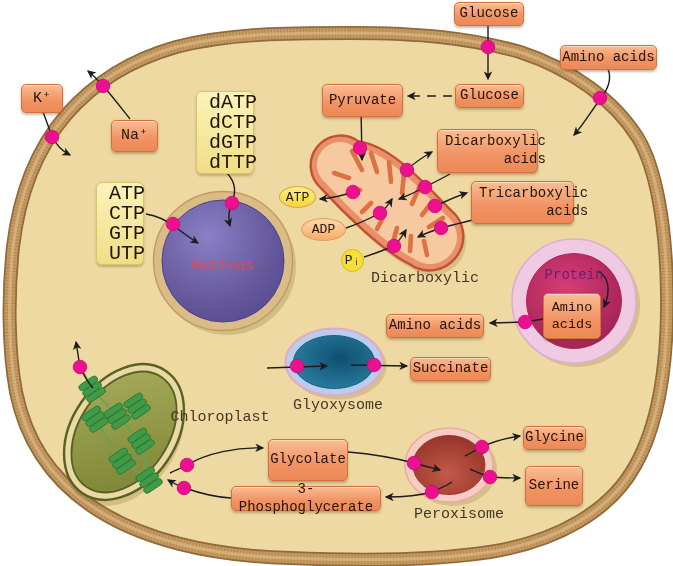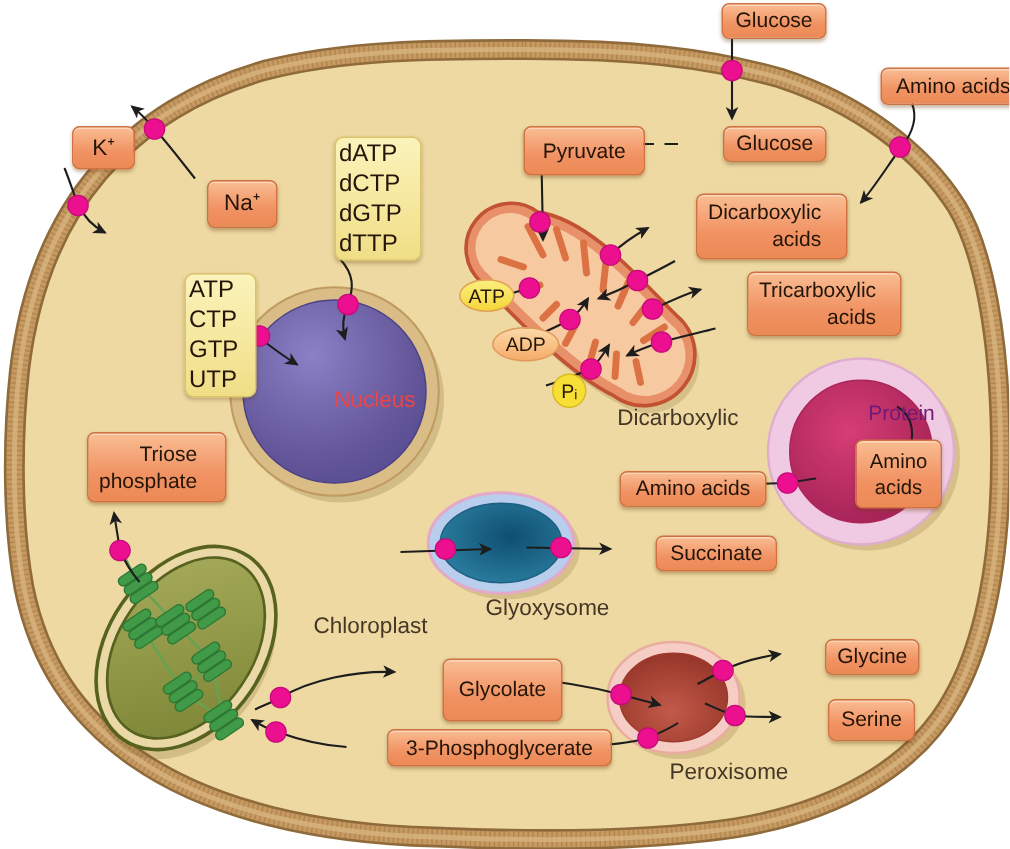--- a/index.html
+++ b/index.html
@@ -1,28 +1,28 @@
 <!DOCTYPE html>
 <html><head>
 <meta charset="utf-8">
 <style>
   html,body { margin:0; padding:0; background:#ffffff; }
   #stage { position:relative; width:673px; height:566px; overflow:hidden;
            font-family:"Liberation Sans", sans-serif; background:#ffffff; }
   #stage svg { position:absolute; left:0; top:0; }
   .lbl { position:absolute; display:flex; align-items:center; justify-content:center;
-         font-family:Liberation Sans, sans-serif; color:#241508; white-space:pre-line;
-         box-sizing:border-box; text-align:center;margin-left:27px; }
+         font-family:Liberation Mono, monospace; color:#241508; white-space:pre-line;
+         box-sizing:border-box; text-align:center; }
   .ob  { background:linear-gradient(180deg,#f9bd92 0%,#f19263 60%,#ec8a55 100%);
          border:1px solid #cf7140; border-radius:5px; font-size:14px; line-height:1.28;
          box-shadow:0 1.5px 2.5px rgba(100,60,20,.35), inset 0 1px 0 rgba(255,255,255,.4); }
   .al  { justify-content:flex-start; padding-left:7px; text-align:right; }
   .yb  { background:linear-gradient(180deg,#fbf3bb,#f0de86);
-         border:1px solid #d9c46a; border-radius:6px; font-size:16px; line-height:20px;
-         justify-content:flex-start; padding-left:2px; text-align:left;
+         border:1px solid #d9c46a; border-radius:6px; font-size:20px; line-height:20px;
+         justify-content:flex-start; padding-left:12px; text-align:left;
          box-shadow:0 1.5px 2.5px rgba(100,60,20,.3); }
   .pl  { color:#453726; font-size:15px; }
   .pl.left { justify-content:flex-start; text-align:left; }
   .ov  { border-radius:50%; font-size:13px;
          background:linear-gradient(180deg,#fcef80,#f5d639); border:1px solid #dfa353; }
   .ov.adp { background:linear-gradient(180deg,#fcd9a8,#f5ac69); border-color:#e09a5c; }
   .ov.pi  { background:#f7df35; border-color:#d9ba22; }
 </style>
 </head>
 <body>
@@ -228,30 +228,28 @@
 <div class="lbl ob" style="left:21px;top:84px;width:42px;height:29px;font-size:15px">K⁺</div>
 <div class="lbl ob" style="left:111px;top:120px;width:47px;height:32px;font-size:15px">Na⁺</div>
 <div class="lbl ob" style="left:454px;top:2px;width:70px;height:24px">Glucose</div>
 <div class="lbl ob" style="left:560px;top:45px;width:97px;height:25px">Amino acids</div>
 <div class="lbl ob" style="left:322px;top:84px;width:81px;height:33px">Pyruvate</div>
 <div class="lbl ob" style="left:455px;top:84px;width:69px;height:24px">Glucose</div>
 <div class="lbl ob al" style="left:437px;top:129px;width:101px;height:44px">Dicarboxylic
 acids</div>
 <div class="lbl ob al" style="left:471px;top:181px;width:103px;height:43px">Tricarboxylic
 acids</div>
-<div class="lbl ob al" style="left:31px;top:288px;width:93px;height:47px">Triose
-phosphate</div>
 <div class="lbl ob" style="left:410px;top:357px;width:81px;height:24px">Succinate</div>
 <div class="lbl ob" style="left:386px;top:314px;width:98px;height:24px">Amino acids</div>
 <div class="lbl ob" style="left:543px;top:293px;width:58px;height:46px;font-size:13.5px">Amino
 acids</div>
 <div class="lbl ob" style="left:268px;top:439px;width:80px;height:42px">Glycolate</div>
 <div class="lbl ob" style="left:231px;top:486px;width:150px;height:25px">3-Phosphoglycerate</div>
 <div class="lbl ob" style="left:523px;top:426px;width:63px;height:24px">Glycine</div>
-<div class="lbl ob" style="left:525px;top:466px;width:58px;height:28px">Serine</div>
+<div class="lbl ob" style="left:525px;top:466px;width:58px;height:40px">Serine</div>
 
 <div class="lbl yb" style="left:196px;top:91px;width:58px;height:83px">dATP
 dCTP
 dGTP
 dTTP</div>
 <div class="lbl yb" style="left:96px;top:182px;width:48px;height:83px">ATP
 CTP
 GTP
 UTP</div>
 

